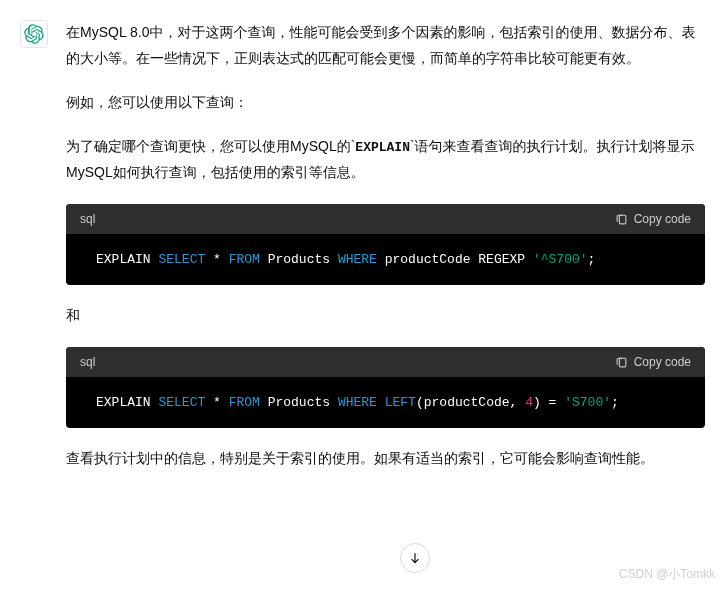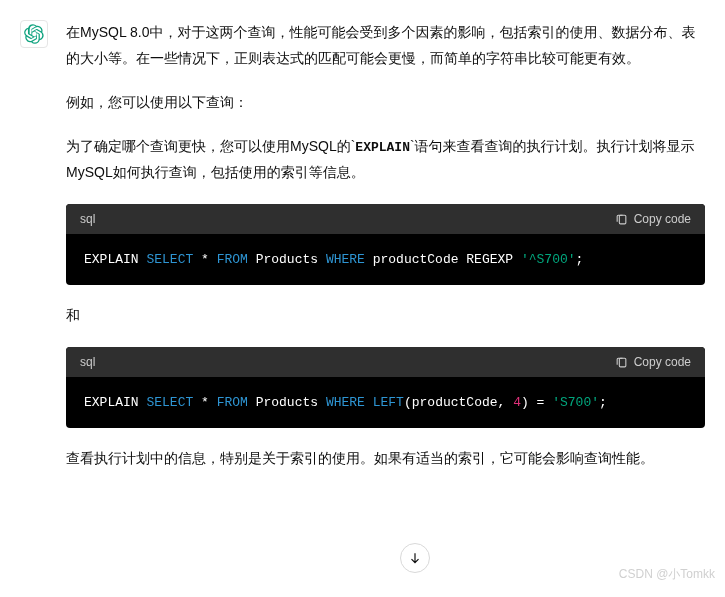--- a/index.html
+++ b/index.html
@@ -67,21 +67,21 @@
 .copy-btn {
   display: flex;
   align-items: flex-end;
   gap: 6px;
   cursor: pointer;
   font-size: 12px;
   color: #cdcdcd;
 }
 .copy-btn svg { width: 13px; height: 13px; }
 .code-body {
-  padding: 18px 18px;
+  padding: 18px 30px;
   font-family: "SFMono-Regular", Consolas, "Liberation Mono", Menlo, monospace;
   font-size: 13px;
   color: #ffffff;
   white-space: pre;
   overflow-x: auto;
 }
 .kw-blue { color: #2e95d3; }
 .kw-green { color: #00a67d; }
 .kw-red { color: #df3079; }
 .scroll-btn {

